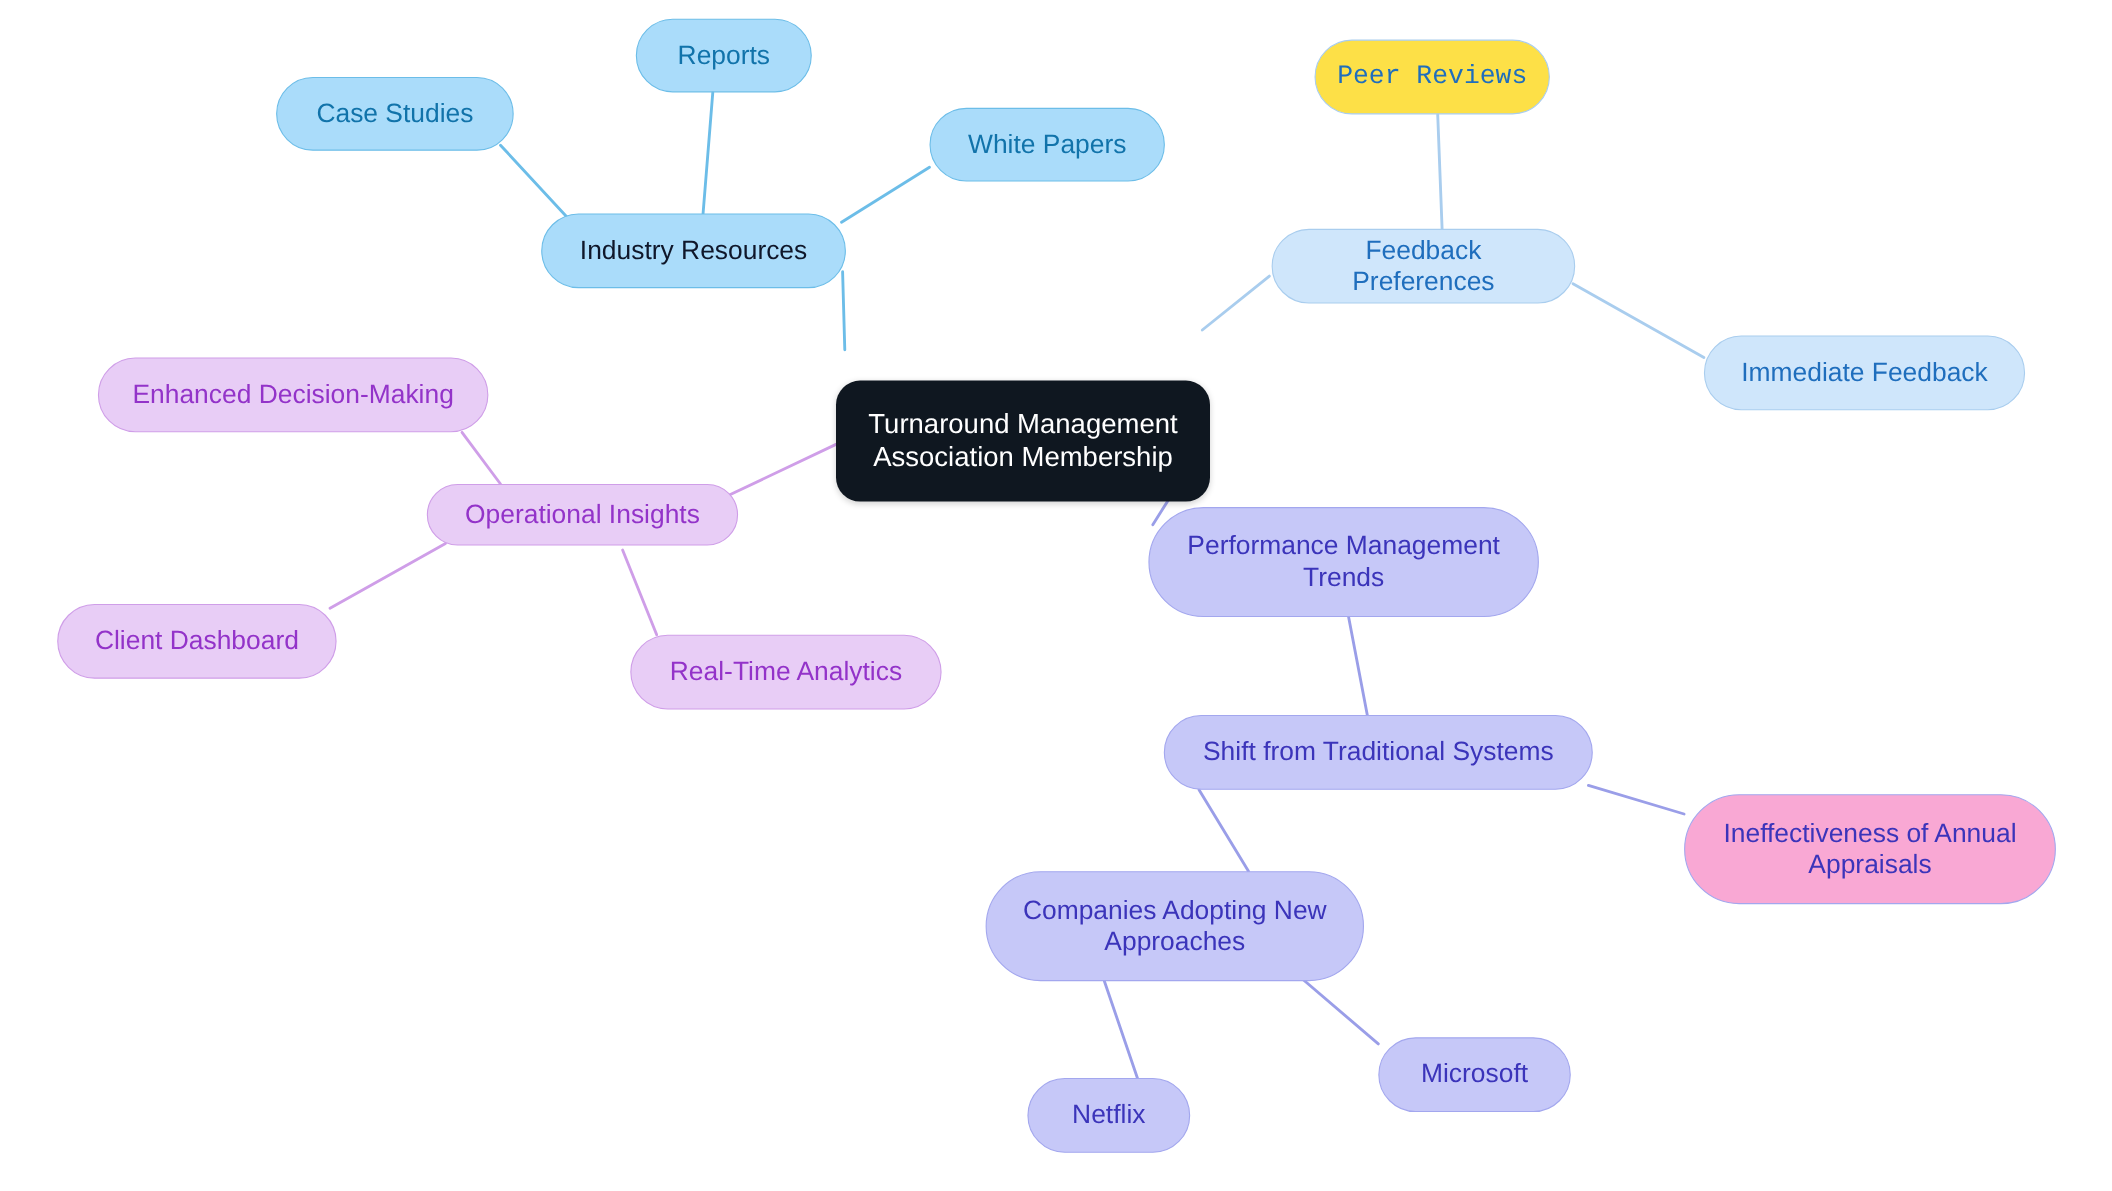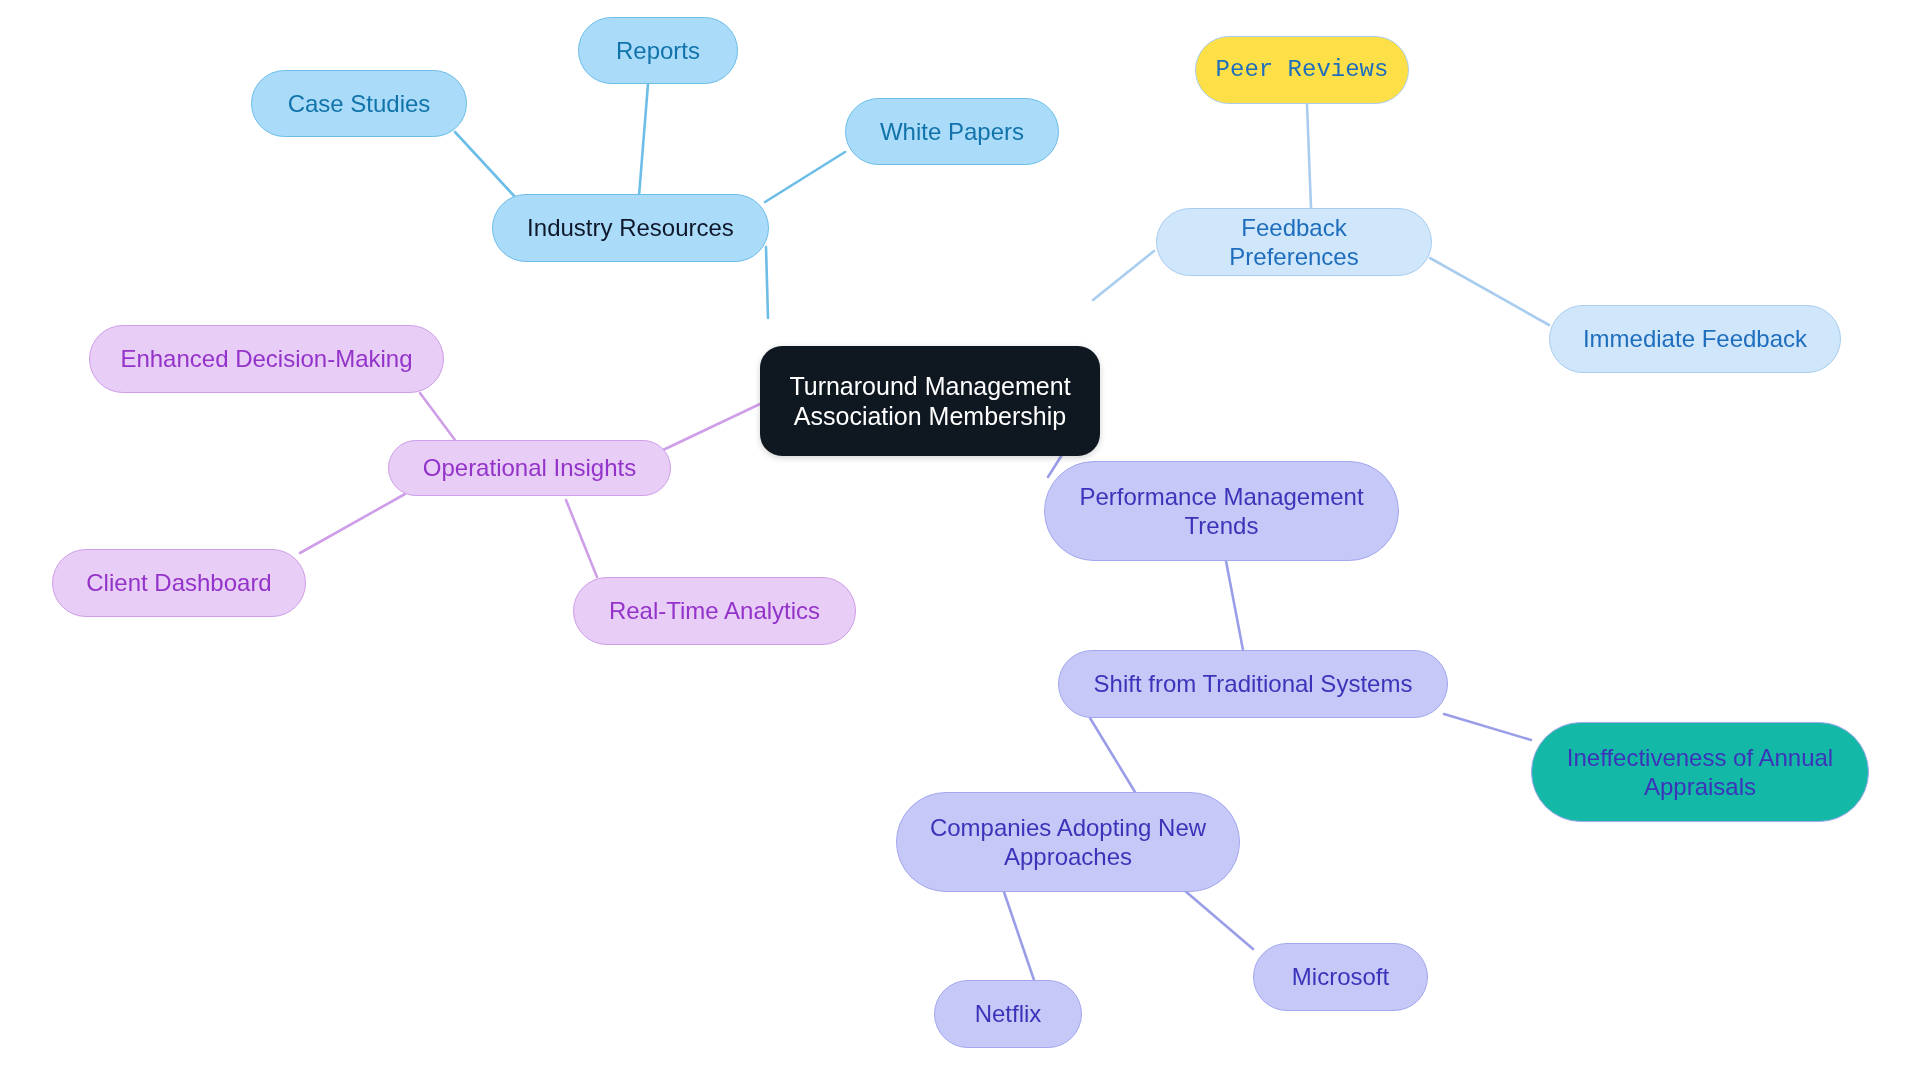--- a/index.html
+++ b/index.html
@@ -86,20 +86,20 @@
       <div class="node" style="left: 1156px; top: 208px; width: 276px; height: 68px; background: rgb(207, 230, 251); color: rgb(31, 110, 189); font-size: 24px; border-color: rgb(169, 205, 238);"><span class="node-label">Feedback Preferences</span></div>
       <div class="node" style="left: 1195px; top: 36px; width: 214px; height: 68px; background: #fde047; color: rgb(31, 110, 189); font-size: 24px; border-color: rgb(169, 205, 238); font-family: Liberation Mono, monospace;"><span class="node-label">Peer Reviews</span></div>
       <div class="node" style="left: 1549px; top: 305px; width: 292px; height: 68px; background: rgb(207, 230, 251); color: rgb(31, 110, 189); font-size: 24px; border-color: rgb(169, 205, 238);"><span class="node-label">Immediate Feedback</span></div>
       <div class="node" style="left: 388px; top: 440px; width: 283px; height: 56px; background: rgb(232, 205, 246); color: rgb(147, 51, 201); font-size: 24px; border-color: rgb(207, 158, 232);"><span class="node-label">Operational Insights</span></div>
       <div class="node" style="left: 89px; top: 325px; width: 355px; height: 68px; background: rgb(232, 205, 246); color: rgb(147, 51, 201); font-size: 24px; border-color: rgb(207, 158, 232);"><span class="node-label">Enhanced Decision-Making</span></div>
       <div class="node" style="left: 52px; top: 549px; width: 254px; height: 68px; background: rgb(232, 205, 246); color: rgb(147, 51, 201); font-size: 24px; border-color: rgb(207, 158, 232); text-align: center;"><span class="node-label">Client Dashboard</span></div>
       <div class="node" style="left: 573px; top: 577px; width: 283px; height: 68px; background: rgb(232, 205, 246); color: rgb(147, 51, 201); font-size: 24px; border-color: rgb(207, 158, 232);"><span class="node-label">Real-Time Analytics</span></div>
       <div class="node" style="left: 1044px; top: 461px; width: 355px; height: 100px; background: rgb(198, 200, 248); color: rgb(59, 52, 186); font-size: 24px; border-color: rgb(163, 167, 238);"><span class="node-label">Performance Management
 Trends</span></div>
       <div class="node" style="left: 1058px; top: 650px; width: 390px; height: 68px; background: rgb(198, 200, 248); color: rgb(59, 52, 186); font-size: 24px; border-color: rgb(163, 167, 238); align-items: center;"><span class="node-label">Shift from Traditional Systems</span></div>
-      <div class="node" style="left: 1531px; top: 722px; width: 338px; height: 100px; background: #14b8a6; color: rgb(59, 52, 186); font-size: 24px; border-color: rgb(163, 167, 238);"><span class="node-label">Ineffectiveness of Annual
+      <div class="node" style="left: 1531px; top: 722px; width: 338px; height: 100px; background: #f9a8d4; color: rgb(59, 52, 186); font-size: 24px; border-color: rgb(163, 167, 238);"><span class="node-label">Ineffectiveness of Annual
 Appraisals</span></div>
       <div class="node" style="left: 896px; top: 792px; width: 344px; height: 100px; background: rgb(198, 200, 248); color: rgb(59, 52, 186); font-size: 24px; border-color: rgb(163, 167, 238);"><span class="node-label">Companies Adopting New
 Approaches</span></div>
       <div class="node" style="left: 934px; top: 980px; width: 148px; height: 68px; background: rgb(198, 200, 248); color: rgb(59, 52, 186); font-size: 24px; border-color: rgb(163, 167, 238);"><span class="node-label">Netflix</span></div>
       <div class="node" style="left: 1253px; top: 943px; width: 175px; height: 68px; background: rgb(198, 200, 248); color: rgb(59, 52, 186); font-size: 24px; border-color: rgb(163, 167, 238);"><span class="node-label">Microsoft</span></div>
     </div>
 </div>
 
 </body></html>

